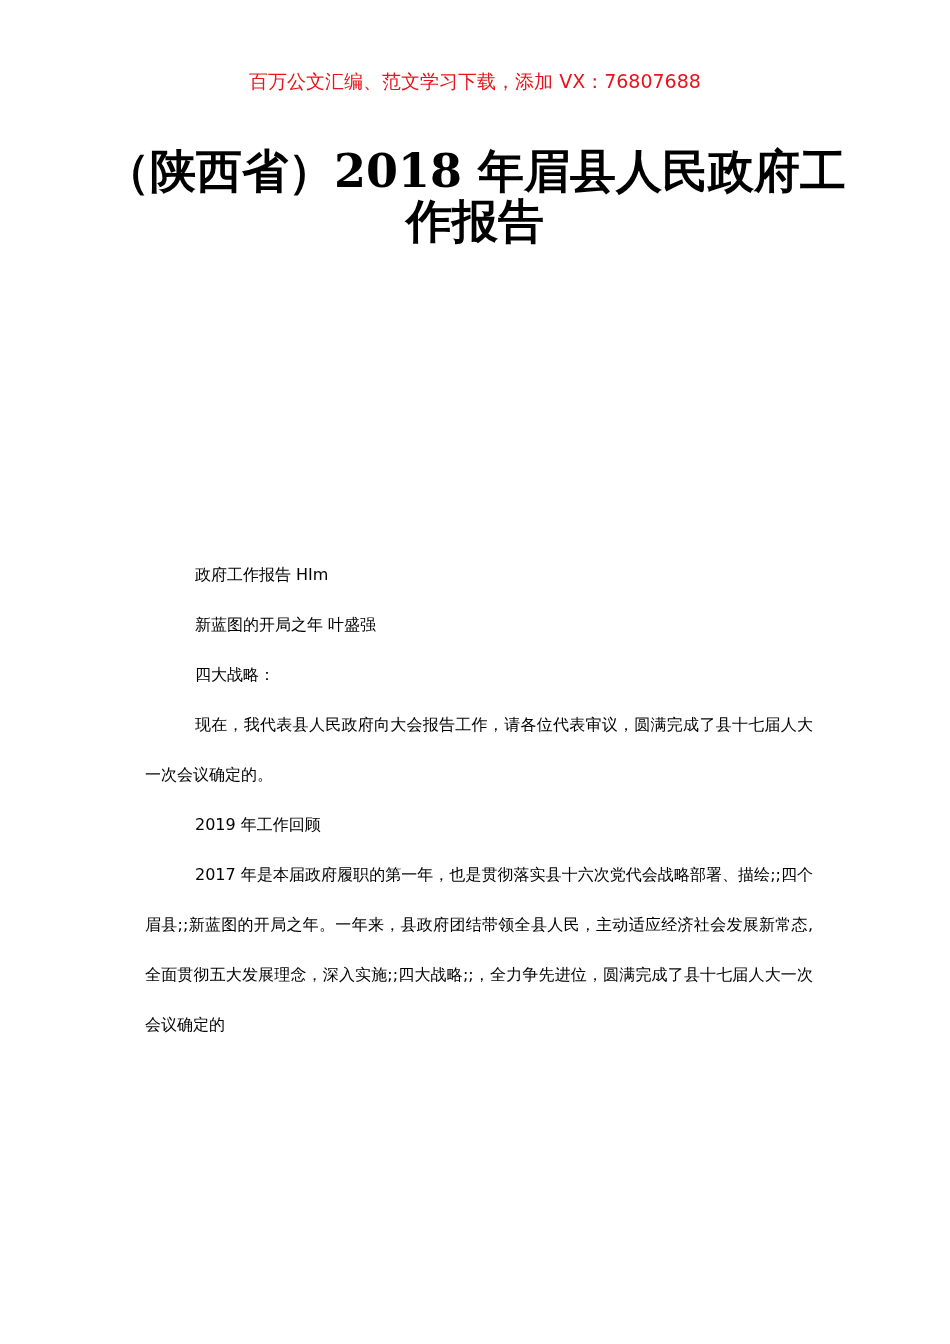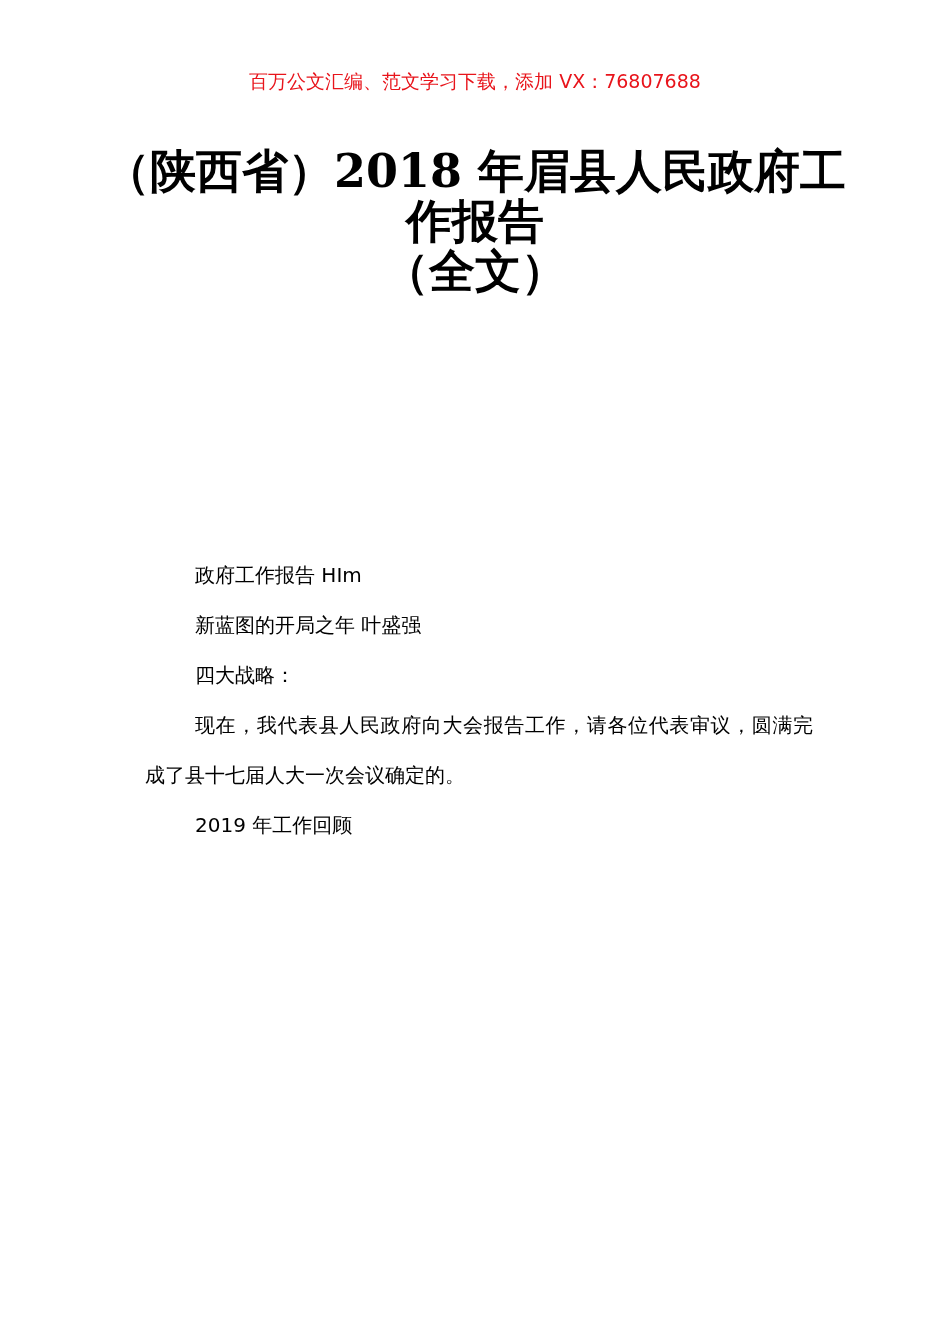--- a/index.html
+++ b/index.html
@@ -42,43 +42,43 @@
     font-weight: bold;
     font-size: 46px;
     line-height: 50px;
     letter-spacing: 0px;
   }
   .body {
     position: absolute;
     top: 550px;
     left: 145px;
     width: 668px;
-    font-size: 20px;
+    font-size: 16px;
     line-height: 50px;
   }
   .para {
     margin: 0;
     text-indent: 50px;
     word-break: break-all;
     text-align: justify;
   }
 </style>
 </head>
 <body>
 
 <div class="page">
 
   <div class="watermark">百万公文汇编、范文学习下载，添加 VX：76807688</div>
 
   <div class="title">
     <div>（陕西省）2018 年眉县人民政府工作报告</div>
-    <div>（全文）</div>
   </div>
 
   <div class="body">
     <p class="para">政府工作报告 HIm</p>
     <p class="para">新蓝图的开局之年 叶盛强</p>
     <p class="para">四大战略：</p>
     <p class="para">现在，我代表县人民政府向大会报告工作，请各位代表审议，圆满完成了县十七届人大一次会议确定的。</p>
     <p class="para">2019 年工作回顾</p>
+    <p class="para">2017 年是本届政府履职的第一年，也是贯彻落实县十六次党代会战略部署、描绘;;四个眉县;;新蓝图的开局之年。一年来，县政府团结带领全县人民，主动适应经济社会发展新常态, 全面贯彻五大发展理念，深入实施;;四大战略;;，全力争先进位，圆满完成了县十七届人大一次会议确定的</p>
   </div>
 
 </div>
 
 </body></html>

